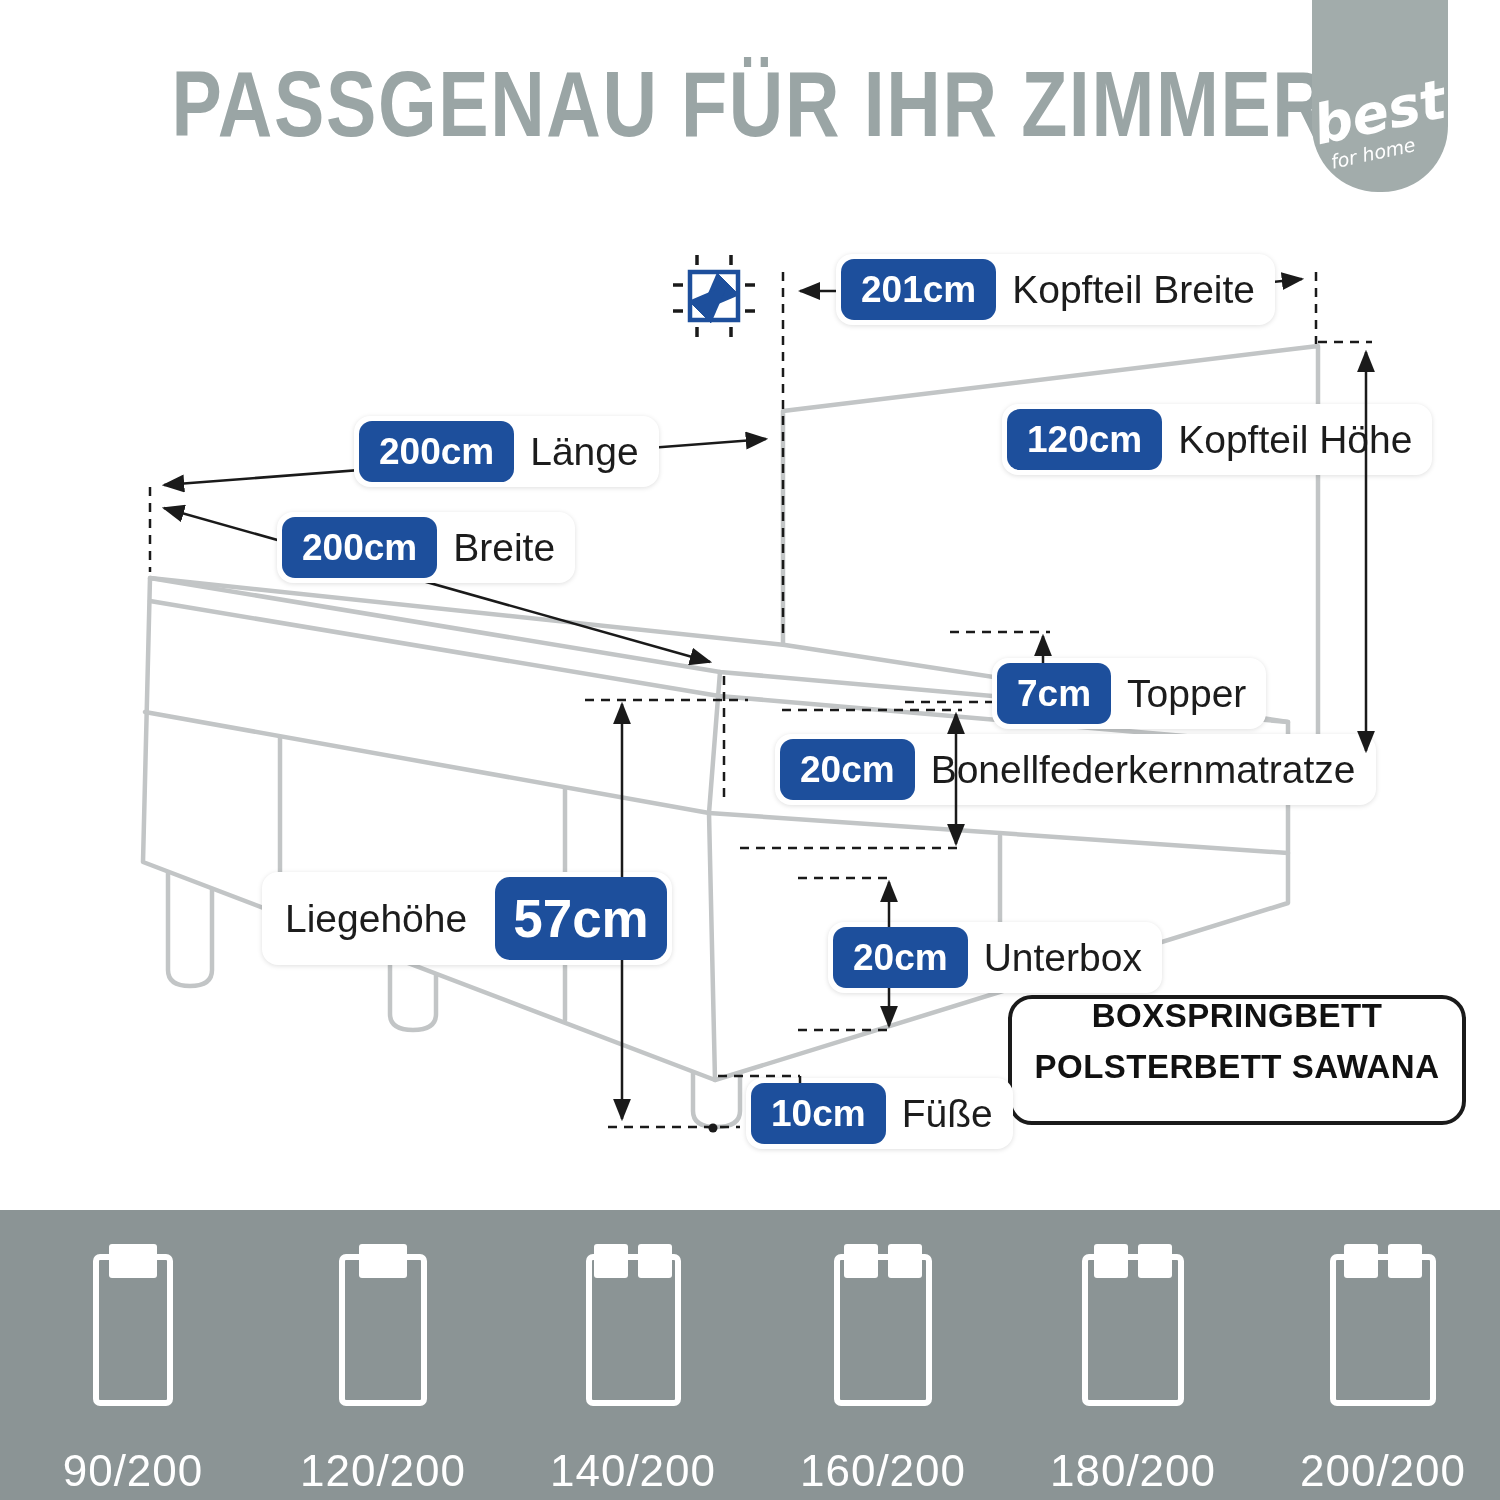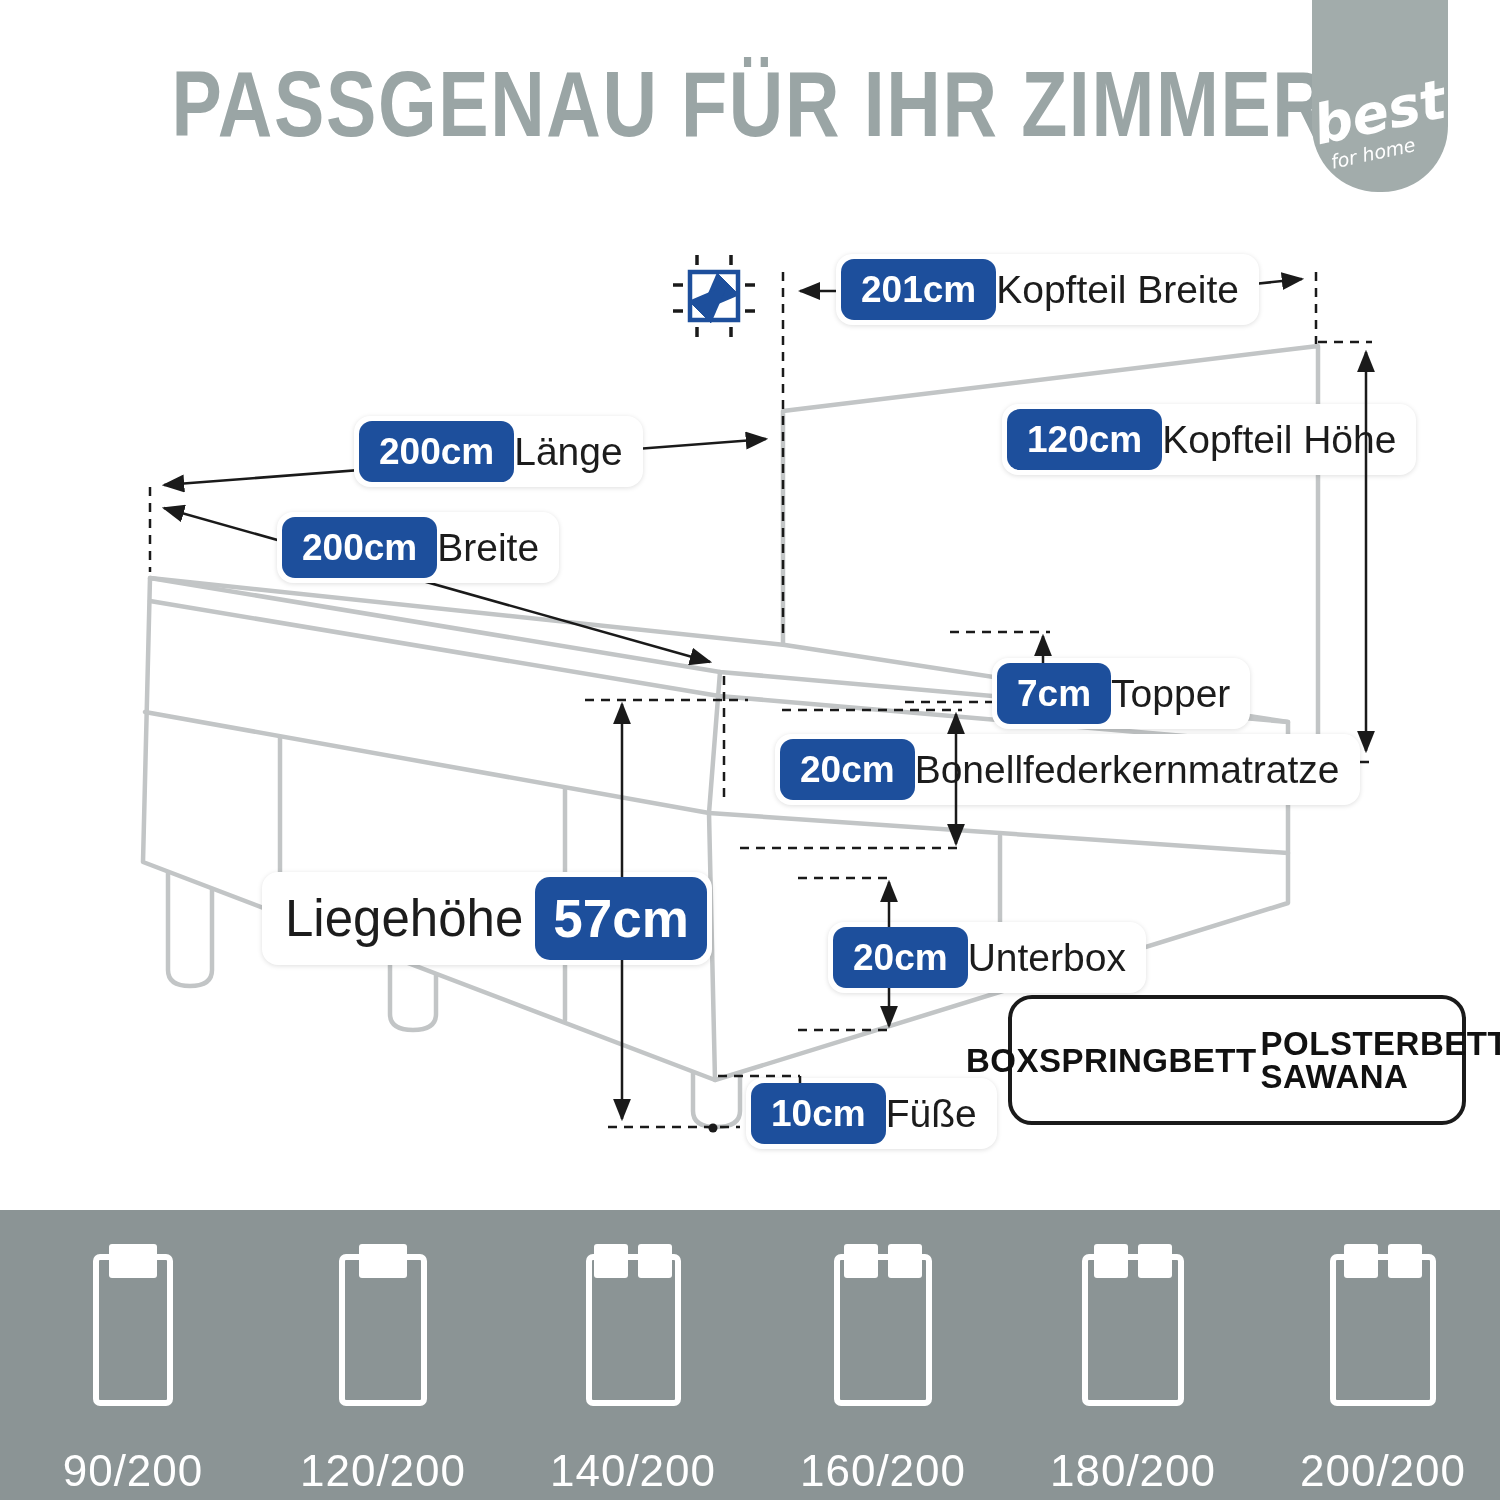--- a/index.html
+++ b/index.html
@@ -30,38 +30,38 @@
   .logo-sub{
     font-family:"DejaVu Sans",sans-serif;font-style:italic;
     font-size:19px;transform:rotate(-12deg);margin-top:2px;margin-left:-14px;
   }
 
   
   .layer{position:absolute;left:0;top:0;pointer-events:none;}
 
   
   .dim-row{
-    position:absolute;display:flex;align-items:center;
+    position:absolute;display:flex;align-items:center;gap:16px;
     background:#fff;border-radius:16px;padding:5px 20px 5px 5px;
     box-shadow:0 1px 5px rgba(0,0,0,.13);white-space:nowrap;
   }
   .dim-badge{
     position:relative;z-index:12;background:var(--blue);color:#fff;
     font-weight:bold;font-size:37px;line-height:1;padding:12px 20px;border-radius:13px;
   }
   .dim-label{font-size:39px;color:var(--ink);}
-  .dim-prefix{font-size:51px;color:var(--ink);padding:0 12px 0 18px;}
+  .dim-prefix{font-size:39px;color:var(--ink);padding:0 12px 0 18px;}
   .dim-row--big{padding:5px;}
   .dim-row--big .dim-badge{font-size:53px;padding:15px 18px;border-radius:15px;}
 
   
   .product-box{
     position:absolute;left:1008px;top:995px;width:458px;height:130px;
     background:#fff;border:4px solid #1a1a1a;border-radius:24px;box-sizing:border-box;
-    display:flex;align-items:center;justify-content:center;gap:4px;
+    display:flex;flex-direction:column;align-items:center;justify-content:flex-start;gap:18px;
   }
   .product-box div{font-size:33px;font-weight:bold;letter-spacing:.5px;color:#111;line-height:1;}
 
   
   .footer-strip{
     position:absolute;left:0;top:1210px;width:1500px;height:290px;background:#8b9495;
     display:flex;
   }
   .size-cell{width:250px;display:flex;flex-direction:column;align-items:center;padding-left:16px;}
   .size-icon{position:relative;margin-top:44px;height:152px;}

